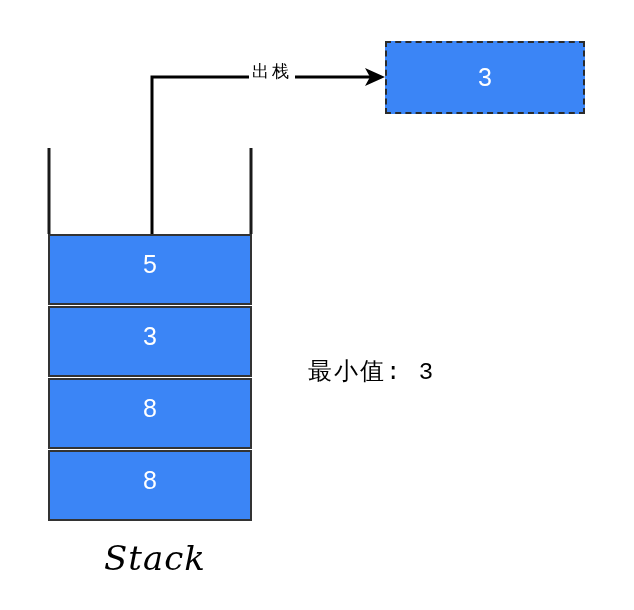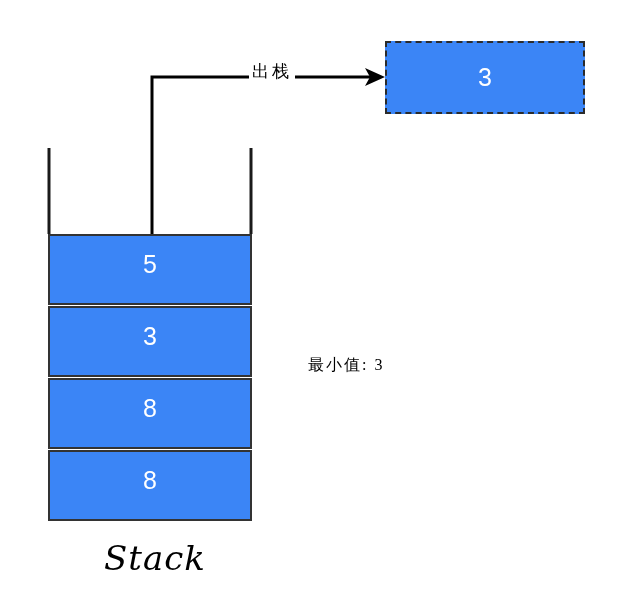--- a/index.html
+++ b/index.html
@@ -68,35 +68,35 @@
     font-size: 25px;
     display: flex;
     align-items: center;
     justify-content: center;
   }
 
   
   .hand-label {
     position: absolute;
     color: #000000;
-    font-family: Liberation Serif, serif;
+    font-family: Liberation Mono, monospace;
     white-space: nowrap;
   }
   #stack-caption {
     left: 104px;
     top: 538px;
     font-family: "DejaVu Serif", serif;
     font-style: italic;
     font-size: 34px;
     letter-spacing: 1px;
   }
   #min-value-label {
     left: 308px;
     top: 355px;
-    font-size: 16px;
+    font-size: 24px;
     letter-spacing: 2px;
   }
   #pop-label {
     left: 249px;
     top: 60px;
     font-size: 17px;
     letter-spacing: 3px;
     background: #ffffff;
     padding: 0 3px;
   }

